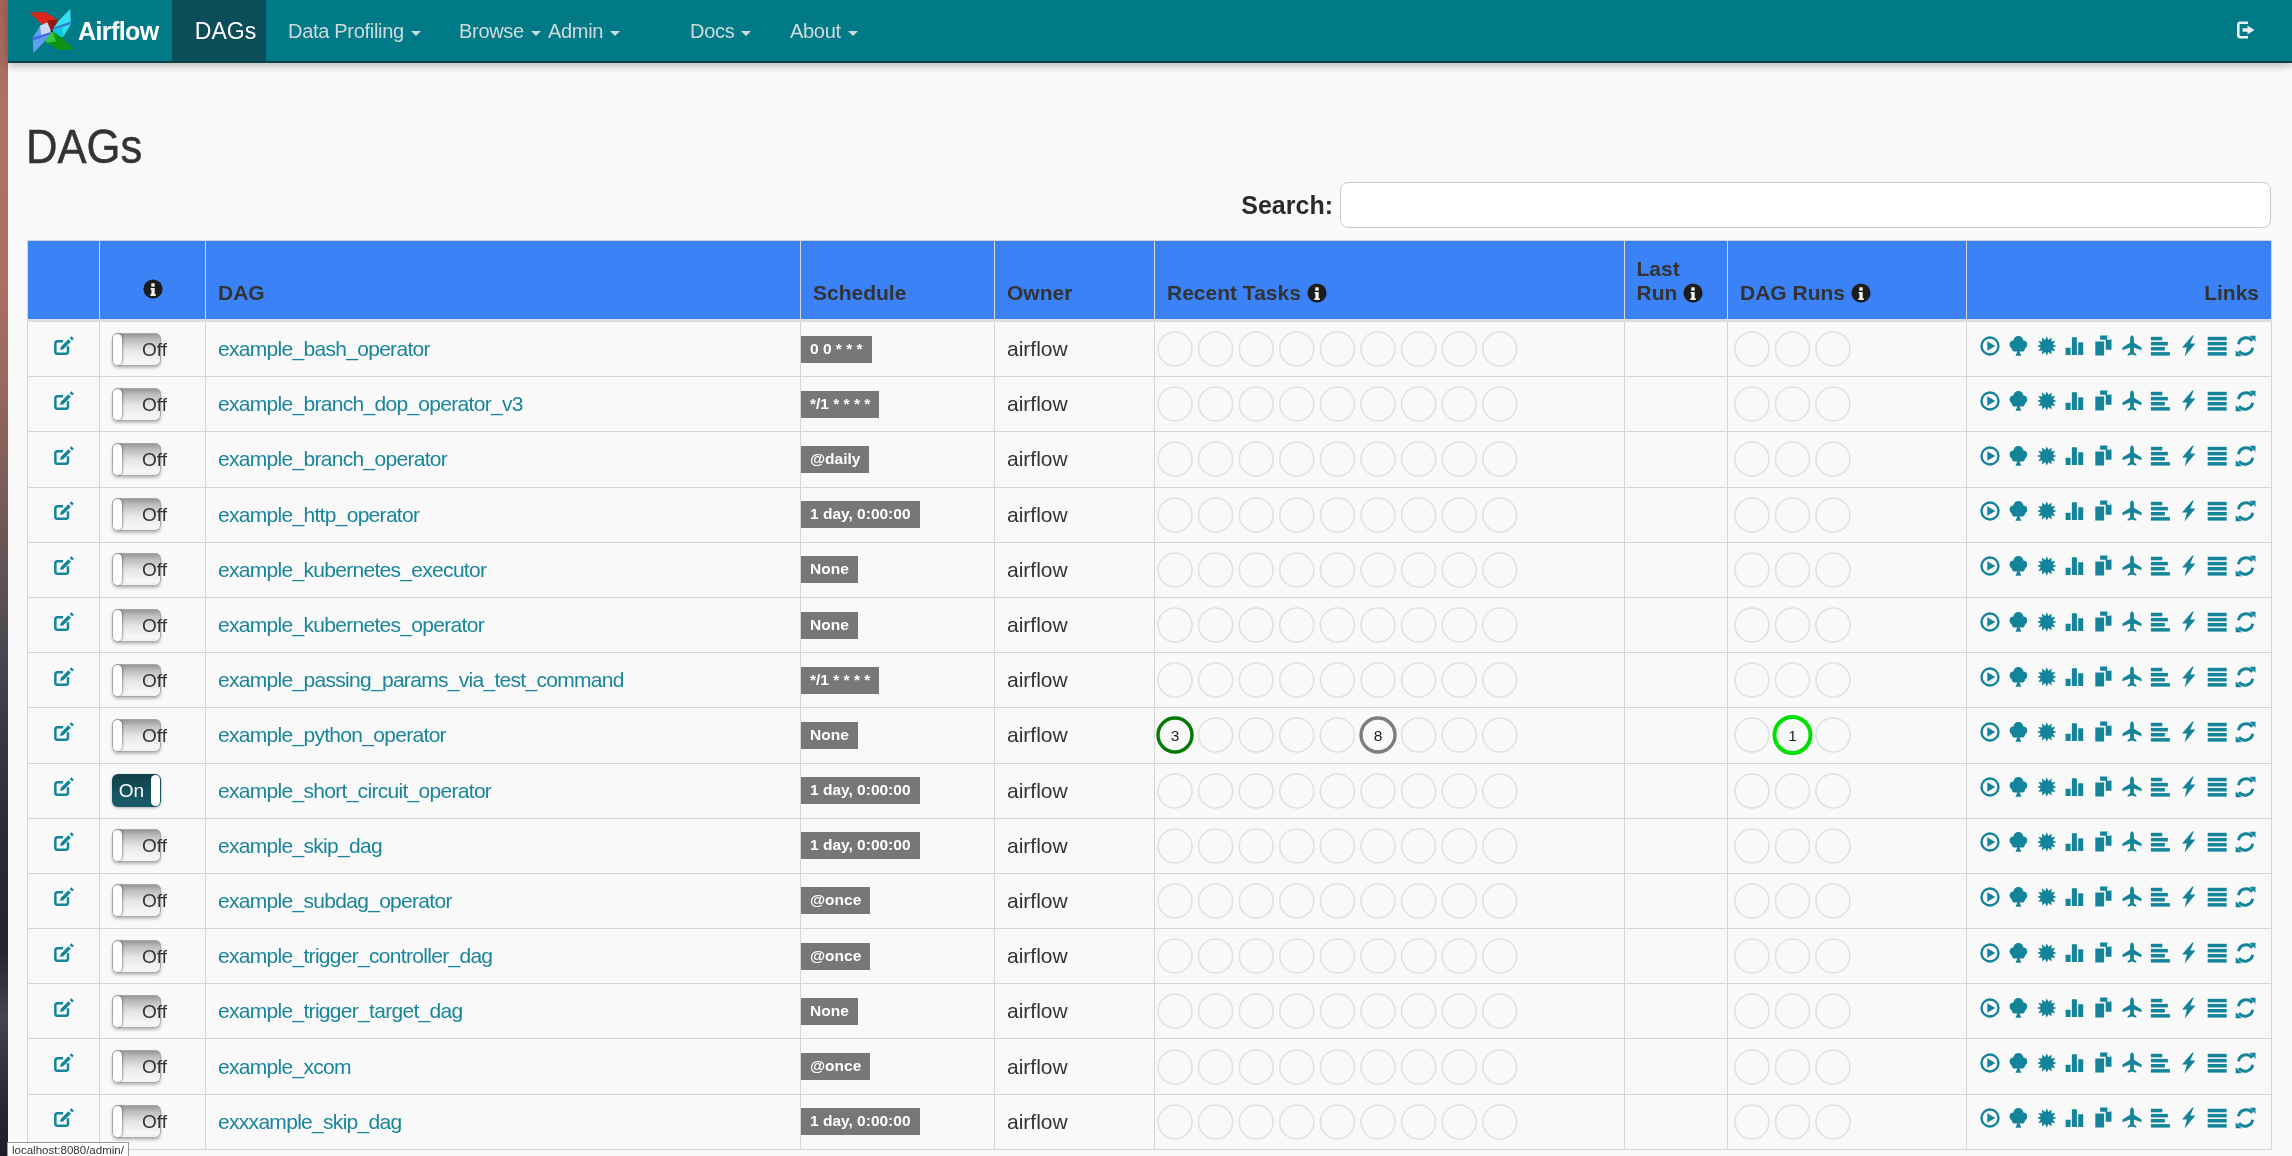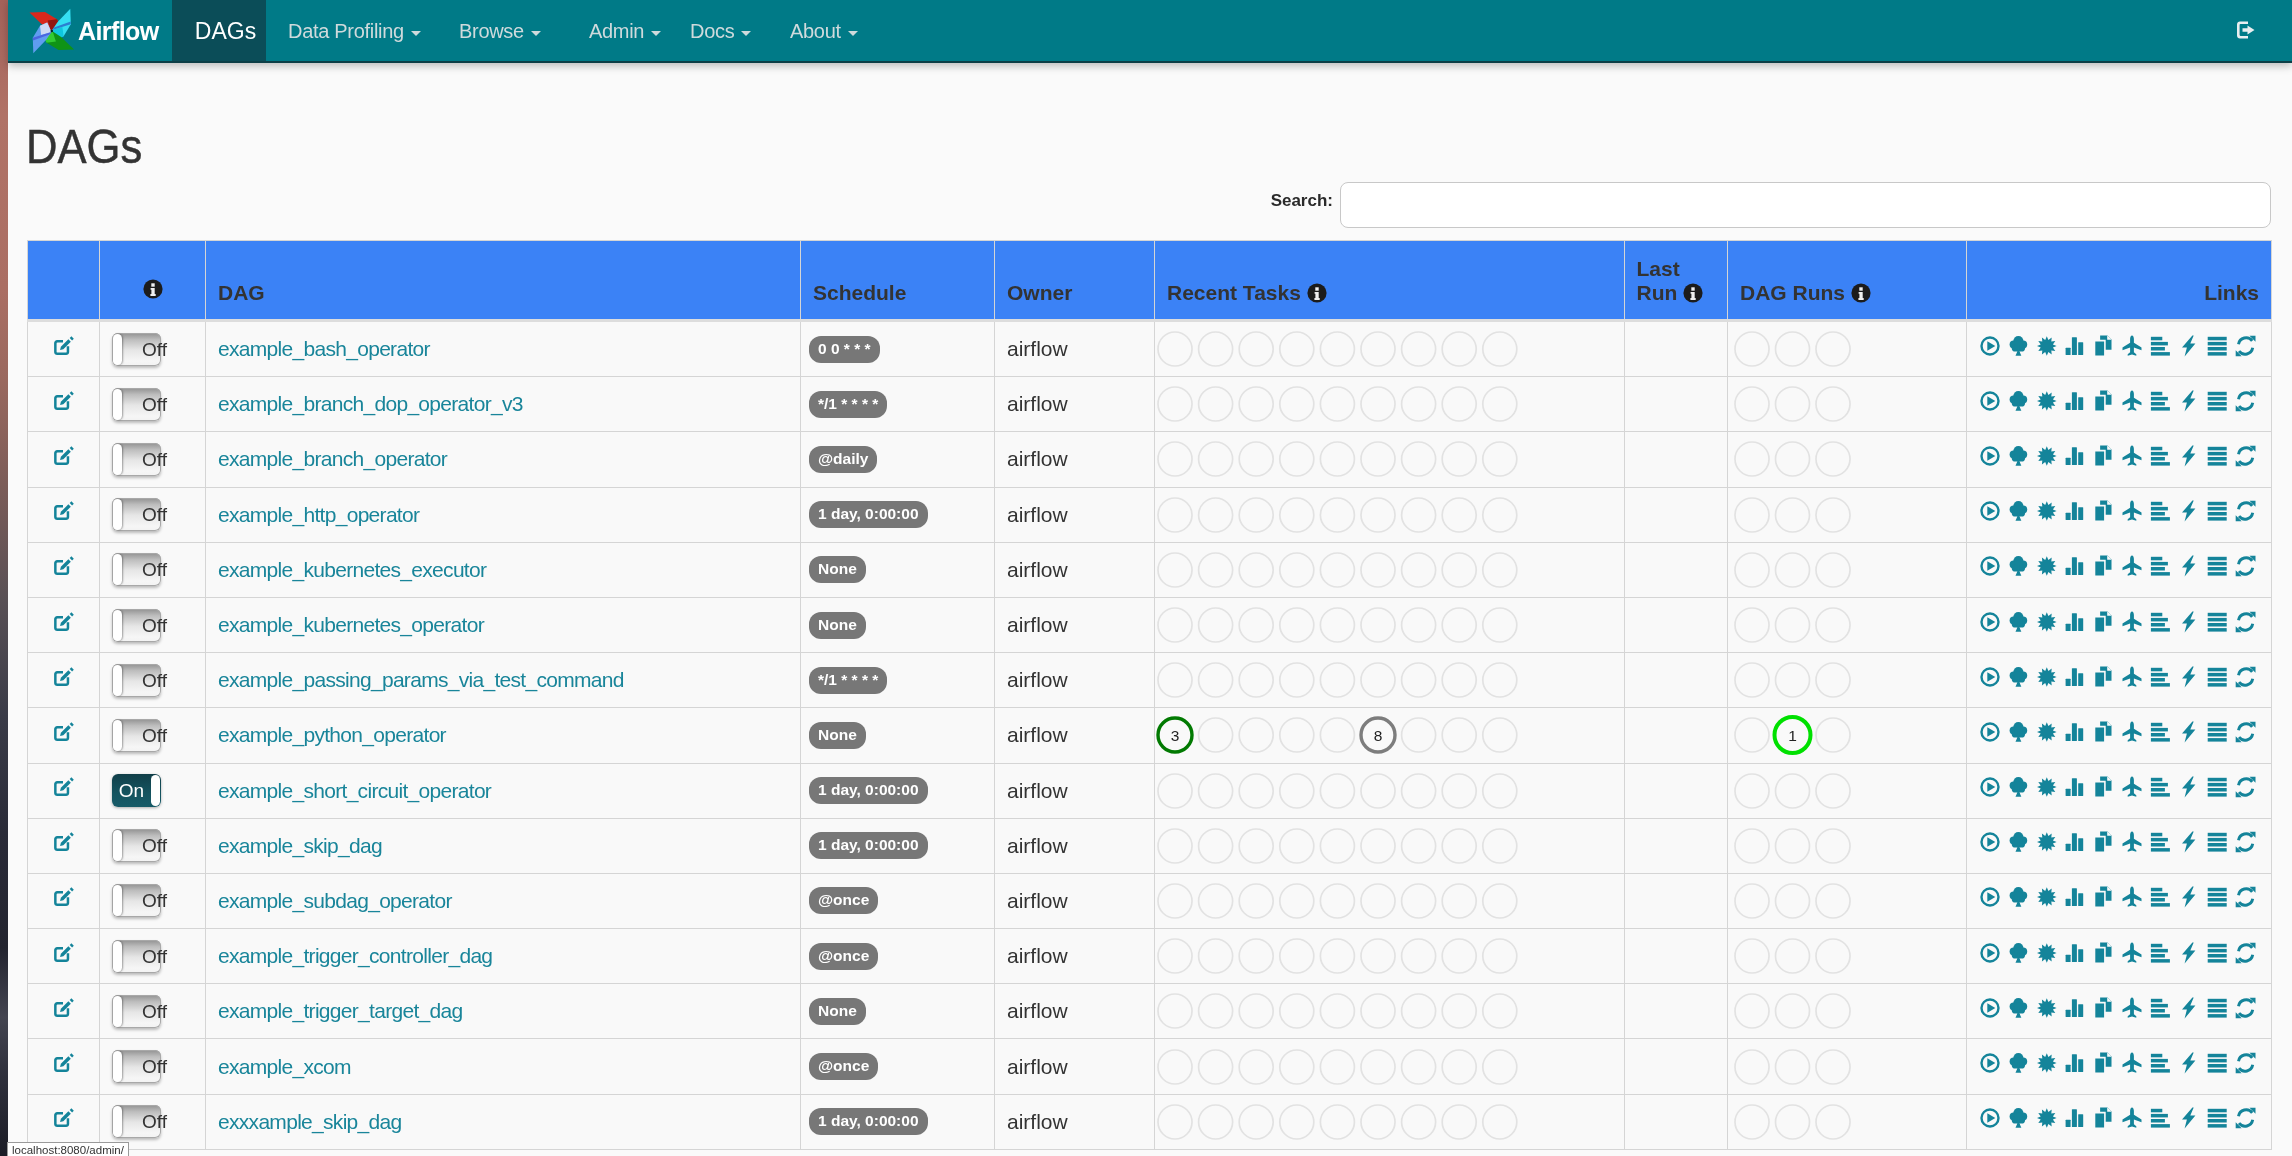--- a/index.html
+++ b/index.html
@@ -7,30 +7,30 @@
 #strip{position:absolute;left:0;top:0;width:8px;height:1156px;background:linear-gradient(180deg,#a4625a 0%,#b07266 10%,#aa6e63 25%,#99685e 33%,#7b5c58 42%,#585055 52%,#3a3b47 62%,#2a2b38 72%,#23242f 82%,#434450 88%,#2f303c 93%,#1b1c26 100%);}
 #nav{position:absolute;left:8px;top:0;width:2284px;height:61px;background:#007A87;border-bottom:2px solid #0d3f47;box-shadow:0 3px 8px rgba(0,0,0,0.25);}
 #nav .brandlogo{position:absolute;left:18px;top:7px;}
 #nav .brand{position:absolute;left:70px;top:0;height:61px;line-height:63px;color:#fff;font-size:25px;font-weight:bold;letter-spacing:-0.6px;}
 #nav .active{position:absolute;left:164px;top:0;width:94px;height:61px;background:#0b4d58;color:#fff;font-size:23px;text-align:center;line-height:63px;padding-left:13px;box-sizing:border-box;}
 .navitem{position:absolute;top:0;height:78px;line-height:63px;color:#cfdadc;font-size:20px;white-space:nowrap;letter-spacing:-0.3px;}
 .caret{display:inline-block;width:0;height:0;border-left:5px solid transparent;border-right:5px solid transparent;border-top:5px solid #cfdadc;margin-left:7px;vertical-align:2px;}
 #navdate{position:absolute;top:0;height:61px;line-height:63px;right:102px;color:#e9eef0;font-size:21px;letter-spacing:-0.45px;}
 #navout{position:absolute;top:21px;left:2229px;}
 #heading{position:absolute;left:26px;top:122px;font-size:49px;line-height:1;color:#333;-webkit-text-stroke:0.5px #333;transform:scaleX(0.89);transform-origin:left top;}
-#searchlbl{position:absolute;right:959px;top:191px;font-size:17px;font-weight:bold;color:#2a2a2a;}
+#searchlbl{position:absolute;right:959px;top:191px;font-size:25px;font-weight:bold;color:#2a2a2a;}
 #searchbox{position:absolute;left:1340px;top:182px;width:931px;height:46px;background:#fff;border:1.5px solid #c8c8c8;border-radius:8px;box-sizing:border-box;}
 #tbl{position:absolute;left:27px;top:240px;border-collapse:collapse;table-layout:fixed;background:#f9f9f9;}
 #tbl th,#tbl td{border:1px solid #d5d5d5;padding:0;margin:0;overflow:hidden;}
 #tbl th{background:#3b82f6;vertical-align:bottom;font-size:21px;color:#333;text-align:left;border-bottom:3px solid #ddd;}
 #tbl td{height:54.2px;vertical-align:middle;background:#f9f9f9;}
 #tbl th .pb{padding:0 12px 14px 12px;}
 .dag{color:#19859a;font-size:21px;padding-left:12px;letter-spacing:-0.7px;}
 .owner{color:#333;font-size:21px;padding-left:12px;}
-.lbl{display:inline-block;margin-left:8px;background:#777;color:#fff;font-weight:bold;font-size:15.5px;padding:4px 9px 5px 9px;border-radius:12px;white-space:nowrap;}
+.lbl{display:inline-block;margin-left:0;background:#777;color:#fff;font-weight:bold;font-size:15.5px;padding:4px 9px 5px 9px;border-radius:0;white-space:nowrap;}
 .tgl{position:relative;width:49px;height:33px;margin-left:12px;border-radius:6px;}
 .tgl.off{background:linear-gradient(180deg,#919191 0%,#bdbdbd 20%,#e6e6e6 52%,#f6f6f6 85%,#f2f2f2 100%);box-shadow:inset 0 0 0 1px #a8a8a8,0 2px 3px rgba(0,0,0,.25);}
 .tgl.off .knob{position:absolute;left:1px;top:1px;width:9px;height:31px;background:#fff;border-radius:5px;box-shadow:1px 0 2px rgba(0,0,0,.35);}
 .tgl.off .txt{position:absolute;left:10px;right:0;top:0;height:42px;line-height:34px;text-align:center;font-size:19px;color:#333;padding-left:20px;}
 .tgl.on{background:linear-gradient(180deg,#113f49 0%,#155460 60%,#175b68 100%);box-shadow:0 1px 3px rgba(0,0,0,.3);text-decoration:underline;}
 .tgl.on .knob{position:absolute;right:1px;top:1px;width:9px;height:31px;background:#fff;border-radius:5px;}
 .tgl.on .txt{position:absolute;left:0;right:10px;top:0;height:33px;line-height:34px;text-align:center;font-size:19px;color:#fff;}
 #tooltip{position:absolute;left:7px;top:1142px;background:#fff;border:1px solid #9a9a9a;font-size:11.5px;color:#333;padding:1px 4px 3px 4px;}
 </style>
 </head>
@@ -116,21 +116,21 @@
 <path d="M26.7,24.4 L17.2,28.6 L20.6,35.8 L29.9,34.6 Z" fill="#33cb33"></path>
 <path d="M7.3,46.3 L20.0,33.0 L25.4,24.9 L21.2,15.4 L14.0,18.8 L6.8,30.8 Z" fill="#5f9df0"></path>
 <path d="M25.4,24.9 L21.2,15.4 L14.0,18.8 L15.2,28.1 Z" fill="#cdd9f4"></path>
 <path d="M25.4,24.9 L6.8,30.8 L6.9,33.4 L23.6,27.6 Z" fill="#4a66e0"></path>
 <circle cx="25.799999999999997" cy="24.0" r="1.3" fill="#06262b"></circle>
 </svg>
 <div class="brand">Airflow</div>
 <div class="active">DAGs</div>
 <div class="navitem" style="left:280px">Data Profiling<span class="caret"></span></div>
 <div class="navitem" style="left:451px">Browse<span class="caret"></span></div>
-<div class="navitem" style="left:581px">Admin<span class="caret"></span></div>
+<div class="navitem" style="left:540px">Admin<span class="caret"></span></div>
 <div class="navitem" style="left:682px">Docs<span class="caret"></span></div>
 <div class="navitem" style="left:782px">About<span class="caret"></span></div>
 <svg id="navout" width="18" height="18" viewBox="0 0 18 18">
       <use href="#i-out"></use>
     </svg>
 </div>
 <div id="heading">DAGs</div>
 <div id="searchlbl">Search:</div>
 <div id="searchbox"></div>
 <table id="tbl">

